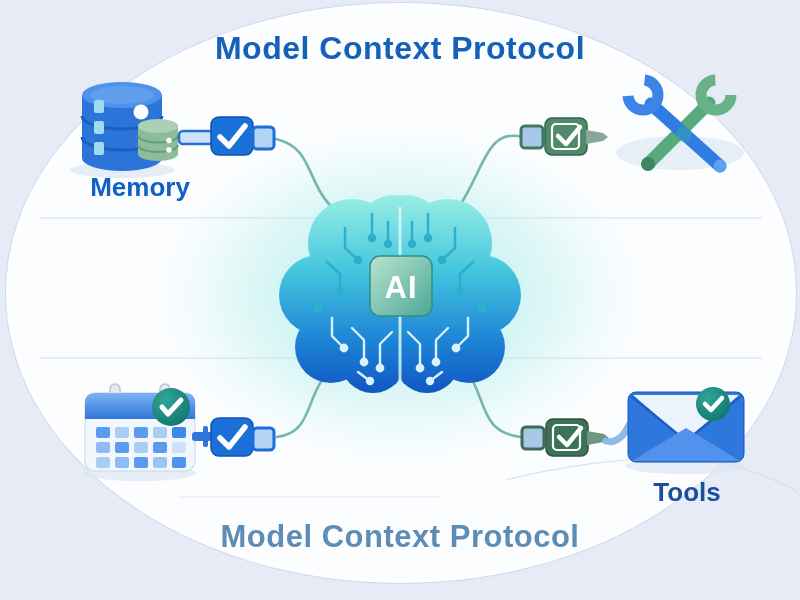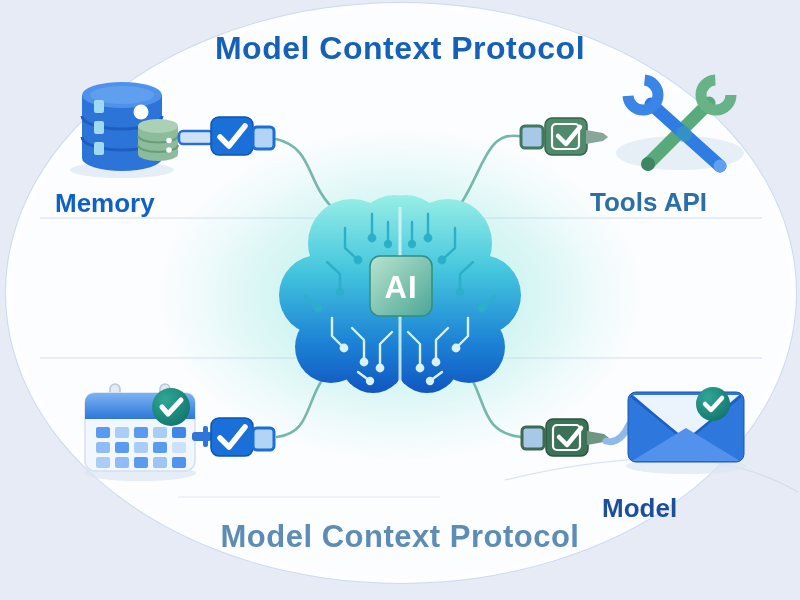--- a/index.html
+++ b/index.html
@@ -33,23 +33,23 @@
     position:absolute;left:0;width:800px;
     text-align:center;
     font-weight:bold;
     letter-spacing:0.5px;
   }
   .title-top{top:30px;font-size:32px;color:#1661b8;}
   .title-bottom{top:519px;font-size:31px;color:#5d8db4;}
   .node-label{
     position:absolute;
     width:170px;
+    text-align:center;
     font-weight:bold;
     font-size:26px;
-    margin-top:16px;
   }
   .lbl-memory{left:55px;top:172px;color:#0f62c4;}
   .lbl-tools{left:590px;top:171px;color:#2c6fa6;}
   .lbl-calendar{left:51px;top:476px;color:#1166d0;}
   .lbl-email{left:602px;top:477px;color:#1b4f9e;}
   .chip-text{
     font-family:"Liberation Sans", sans-serif;
     font-weight:bold;
     font-size:31px;
     fill:#ffffff;
@@ -274,16 +274,15 @@
           <path d="M705,404 l6,6 l11,-12" fill="none" stroke="#ffffff" stroke-width="4.5" stroke-linecap="round" stroke-linejoin="round"></path>
         </g>
       </g>
     </g>
   </svg>
 
   <div class="title title-top">Model Context Protocol</div>
   <div class="title title-bottom">Model Context Protocol</div>
 
   <div class="node-label lbl-memory">Memory</div>
-  <div class="node-label lbl-tools">Tools API</div>
-  <div class="node-label lbl-email">Model</div>
+  <div class="node-label lbl-email">Tools</div>
 
 </div>
 
 </body></html>

